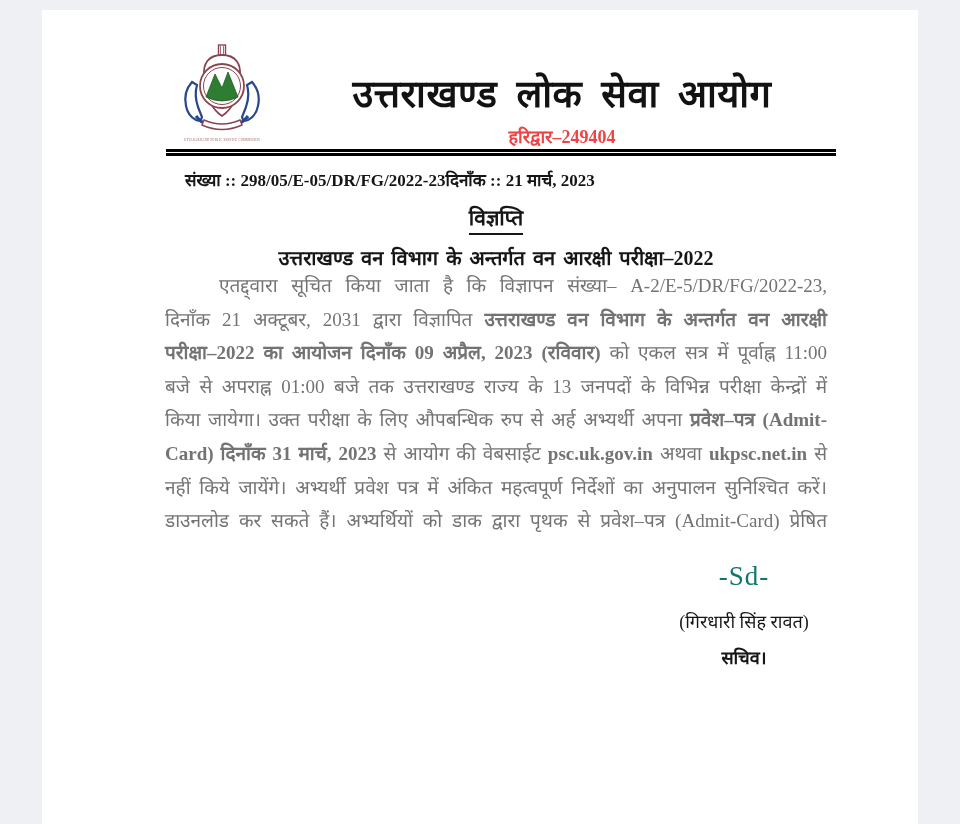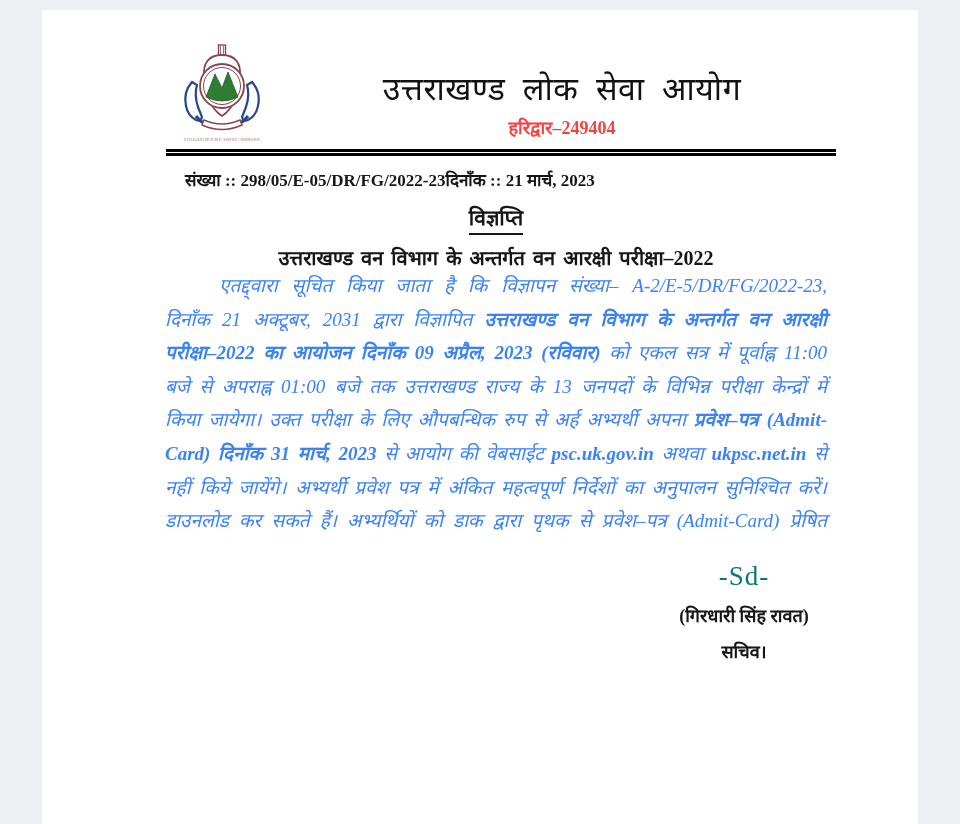--- a/index.html
+++ b/index.html
@@ -15,21 +15,21 @@
   .page {
     position:absolute; left:42px; top:10px; width:876px; height:814px;
     background:#ffffff;
   }
 
   
   .logo-wrap { position:absolute; left:128px; top:32px; width:104px; height:104px; }
   .logo-wrap svg { width:100%; height:100%; display:block; }
 
   .header-text { position:absolute; left:240px; top:56px; width:560px; text-align:center; }
-  .org-name  { font-size:32px; font-weight:400; letter-spacing:.5px; word-spacing:9px; color:#121212; }
+  .org-name  { font-size:38px; font-weight:700; letter-spacing:.5px; word-spacing:9px; color:#121212; }
   .org-loc   { font-size:18px; font-weight:700; margin-top:6px; color:#ef4444; }
 
   .rule {
     position:absolute; left:124px; top:139px; width:670px; height:7px;
     background:linear-gradient(#000 0 3px,#fefefe 3px 4px,#000 4px 7px);
   }
 
   .ref-row {
     position:absolute; left:143px; top:158px; width:602px;
     display:flex; align-items:baseline;
@@ -47,30 +47,30 @@
     display:block; margin-top:9px; font-size:20px; font-weight:700;
     text-underline-offset:4px; text-decoration-thickness:2px;
     word-spacing:3px;
   }
 
   
   .paragraph { position:absolute; left:123px; top:259px; width:662px; }
   .line {
     font-size:19px; line-height:33.6px;
     text-align:justify; text-align-last:justify;
-    white-space:normal; word-spacing:2px; color:#3b82f6;font-style:italic;
+    white-space:normal; word-spacing:2px; color:#737373;
   }
   .line.first { text-indent:54px; }
   .b { font-weight:700; }
   .latin { font-family:"Liberation Serif",serif; }
 
   
   .signature { position:absolute; left:612px; top:551px; width:180px; text-align:center; }
   .sig-sd   { font-family:"Liberation Serif",serif; font-size:27px; letter-spacing:1px; color:#0f766e; }
-  .sig-name { font-size:18px; font-weight:700; margin-top:11px; white-space:nowrap; }
+  .sig-name { font-size:18px; font-weight:400; margin-top:17px; white-space:nowrap; }
   .sig-post { font-size:18px; font-weight:700; margin-top:12px; }
 </style>
 </head>
 <body>
 
 <div class="screen">
   <div class="page">
 
     <div class="logo-wrap">
       <svg viewBox="0 0 104 104">

